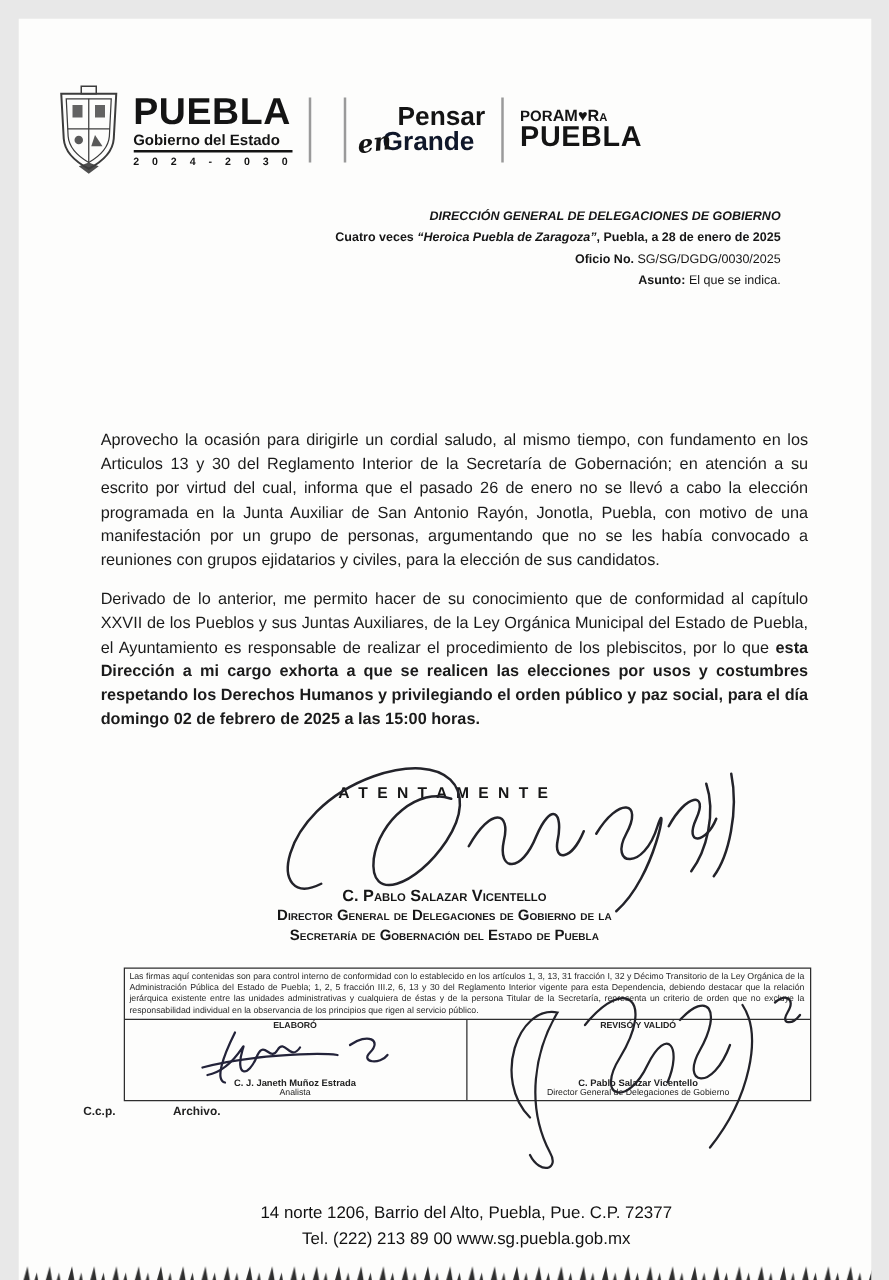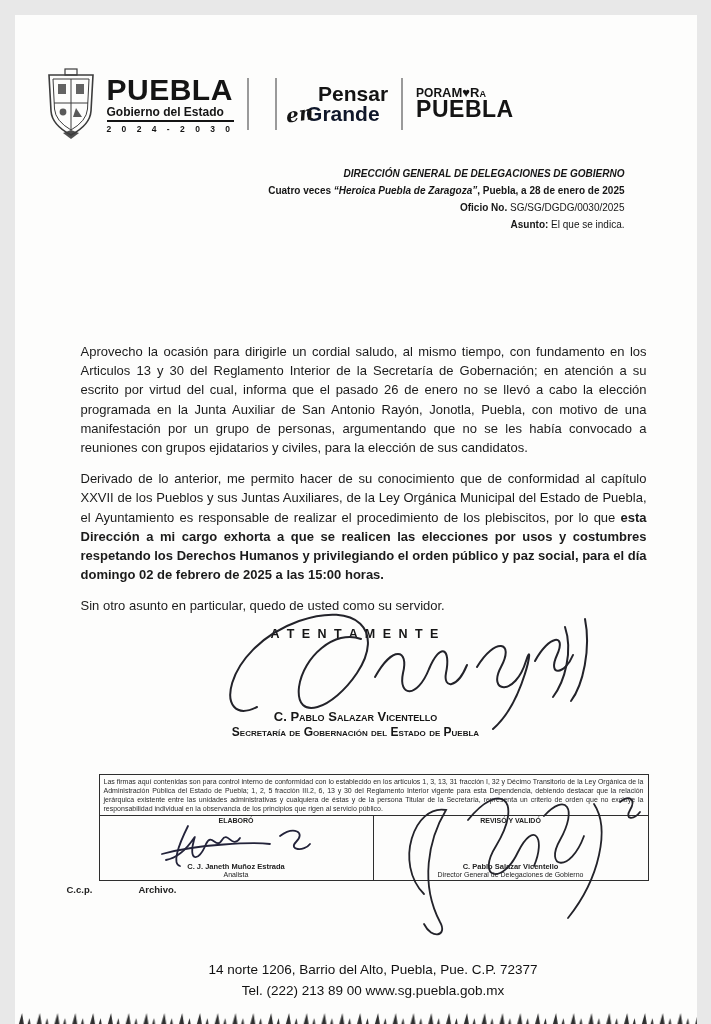--- a/index.html
+++ b/index.html
@@ -171,38 +171,38 @@
     </div>
     <div>
       <span>Asunto: </span><span class="reg">El que se indica.</span>
     </div>
   </div>
 
 
   <div class="body-text">
     <p>Aprovecho la ocasión para dirigirle un cordial saludo, al mismo tiempo, con fundamento en los Articulos 13 y 30 del Reglamento Interior de la Secretaría de Gobernación; en atención a su escrito por virtud del cual, informa que el pasado 26 de enero no se llevó a cabo la elección programada en la Junta Auxiliar de San Antonio Rayón, Jonotla, Puebla, con motivo de una manifestación por un grupo de personas, argumentando que no se les había convocado a reuniones con grupos ejidatarios y civiles, para la elección de sus candidatos.</p>
     <p><span>Derivado de lo anterior, me permito hacer de su conocimiento que de conformidad al capítulo XXVII de los Pueblos y sus Juntas Auxiliares, de la Ley Orgánica Municipal del Estado de Puebla, el Ayuntamiento es responsable de realizar el procedimiento de los plebiscitos, por lo que </span><span class="b">esta Dirección a mi cargo exhorta a que se realicen las elecciones por usos y costumbres respetando los Derechos Humanos y privilegiando el orden público y paz social, para el día domingo 02 de febrero de 2025 a las 15:00 horas.</span></p>
-    <p>Sin otro asunto en particular, quedo de usted como su servidor.</p>
   </div>
 
   <div class="closing">A T E N T A M E N T E</div>
 
   <svg class="sig-main" viewBox="0 0 400 140">
     <g fill="none" stroke="#23232a" stroke-width="2" stroke-linecap="round">
       <path d="M62 102 C 18 124, 26 44, 104 16 C 162 -4, 190 26, 162 68 C 138 104, 100 118, 104 82 C 108 52, 140 24, 166 34"></path>
       <path d="M180 72 C 198 40, 214 44, 208 68 C 203 92, 222 94, 234 64 C 246 36, 256 44, 251 68 C 248 84, 262 84, 272 60"></path>
       <path d="M282 62 C 300 32, 320 36, 306 62 C 292 88, 320 92, 331 56 C 340 28, 330 96, 298 124"></path>
       <path d="M340 56 C 354 30, 372 28, 362 50 C 352 72, 370 70, 378 50"></path>
       <path d="M370 22 C 378 46, 370 76, 358 92"></path>
       <path d="M390 14 C 396 44, 388 80, 376 96"></path>
     </g>
   </svg>
 
   <div class="signer-block">
     <div class="nm">C. Pablo Salazar Vicentello</div>
+    <div class="tl">Director General de Delegaciones de Gobierno de la</div>
     <div class="tl">Secretaría de Gobernación del Estado de Puebla</div>
   </div>
 
   <div class="control-box">
     <div class="legal">Las firmas aquí contenidas son para control interno de conformidad con lo establecido en los artículos 1, 3, 13, 31 fracción I, 32 y Décimo Transitorio de la Ley Orgánica de la Administración Pública del Estado de Puebla; 1, 2, 5 fracción III.2, 6, 13 y 30 del Reglamento Interior vigente para esta Dependencia, debiendo destacar que la relación jerárquica existente entre las unidades administrativas y cualquiera de éstas y de la persona Titular de la Secretaría, representa un criterio de orden que no excluye la responsabilidad individual en la observancia de los principios que rigen al servicio público.</div>
     <div class="sig-table">
       <div class="sig-cell left">
         <div class="hdr">ELABORÓ</div>
         <svg class="sig-janeth" viewBox="0 0 160 48">
           <g fill="none" stroke="#23233a" stroke-width="1.8" stroke-linecap="round">

